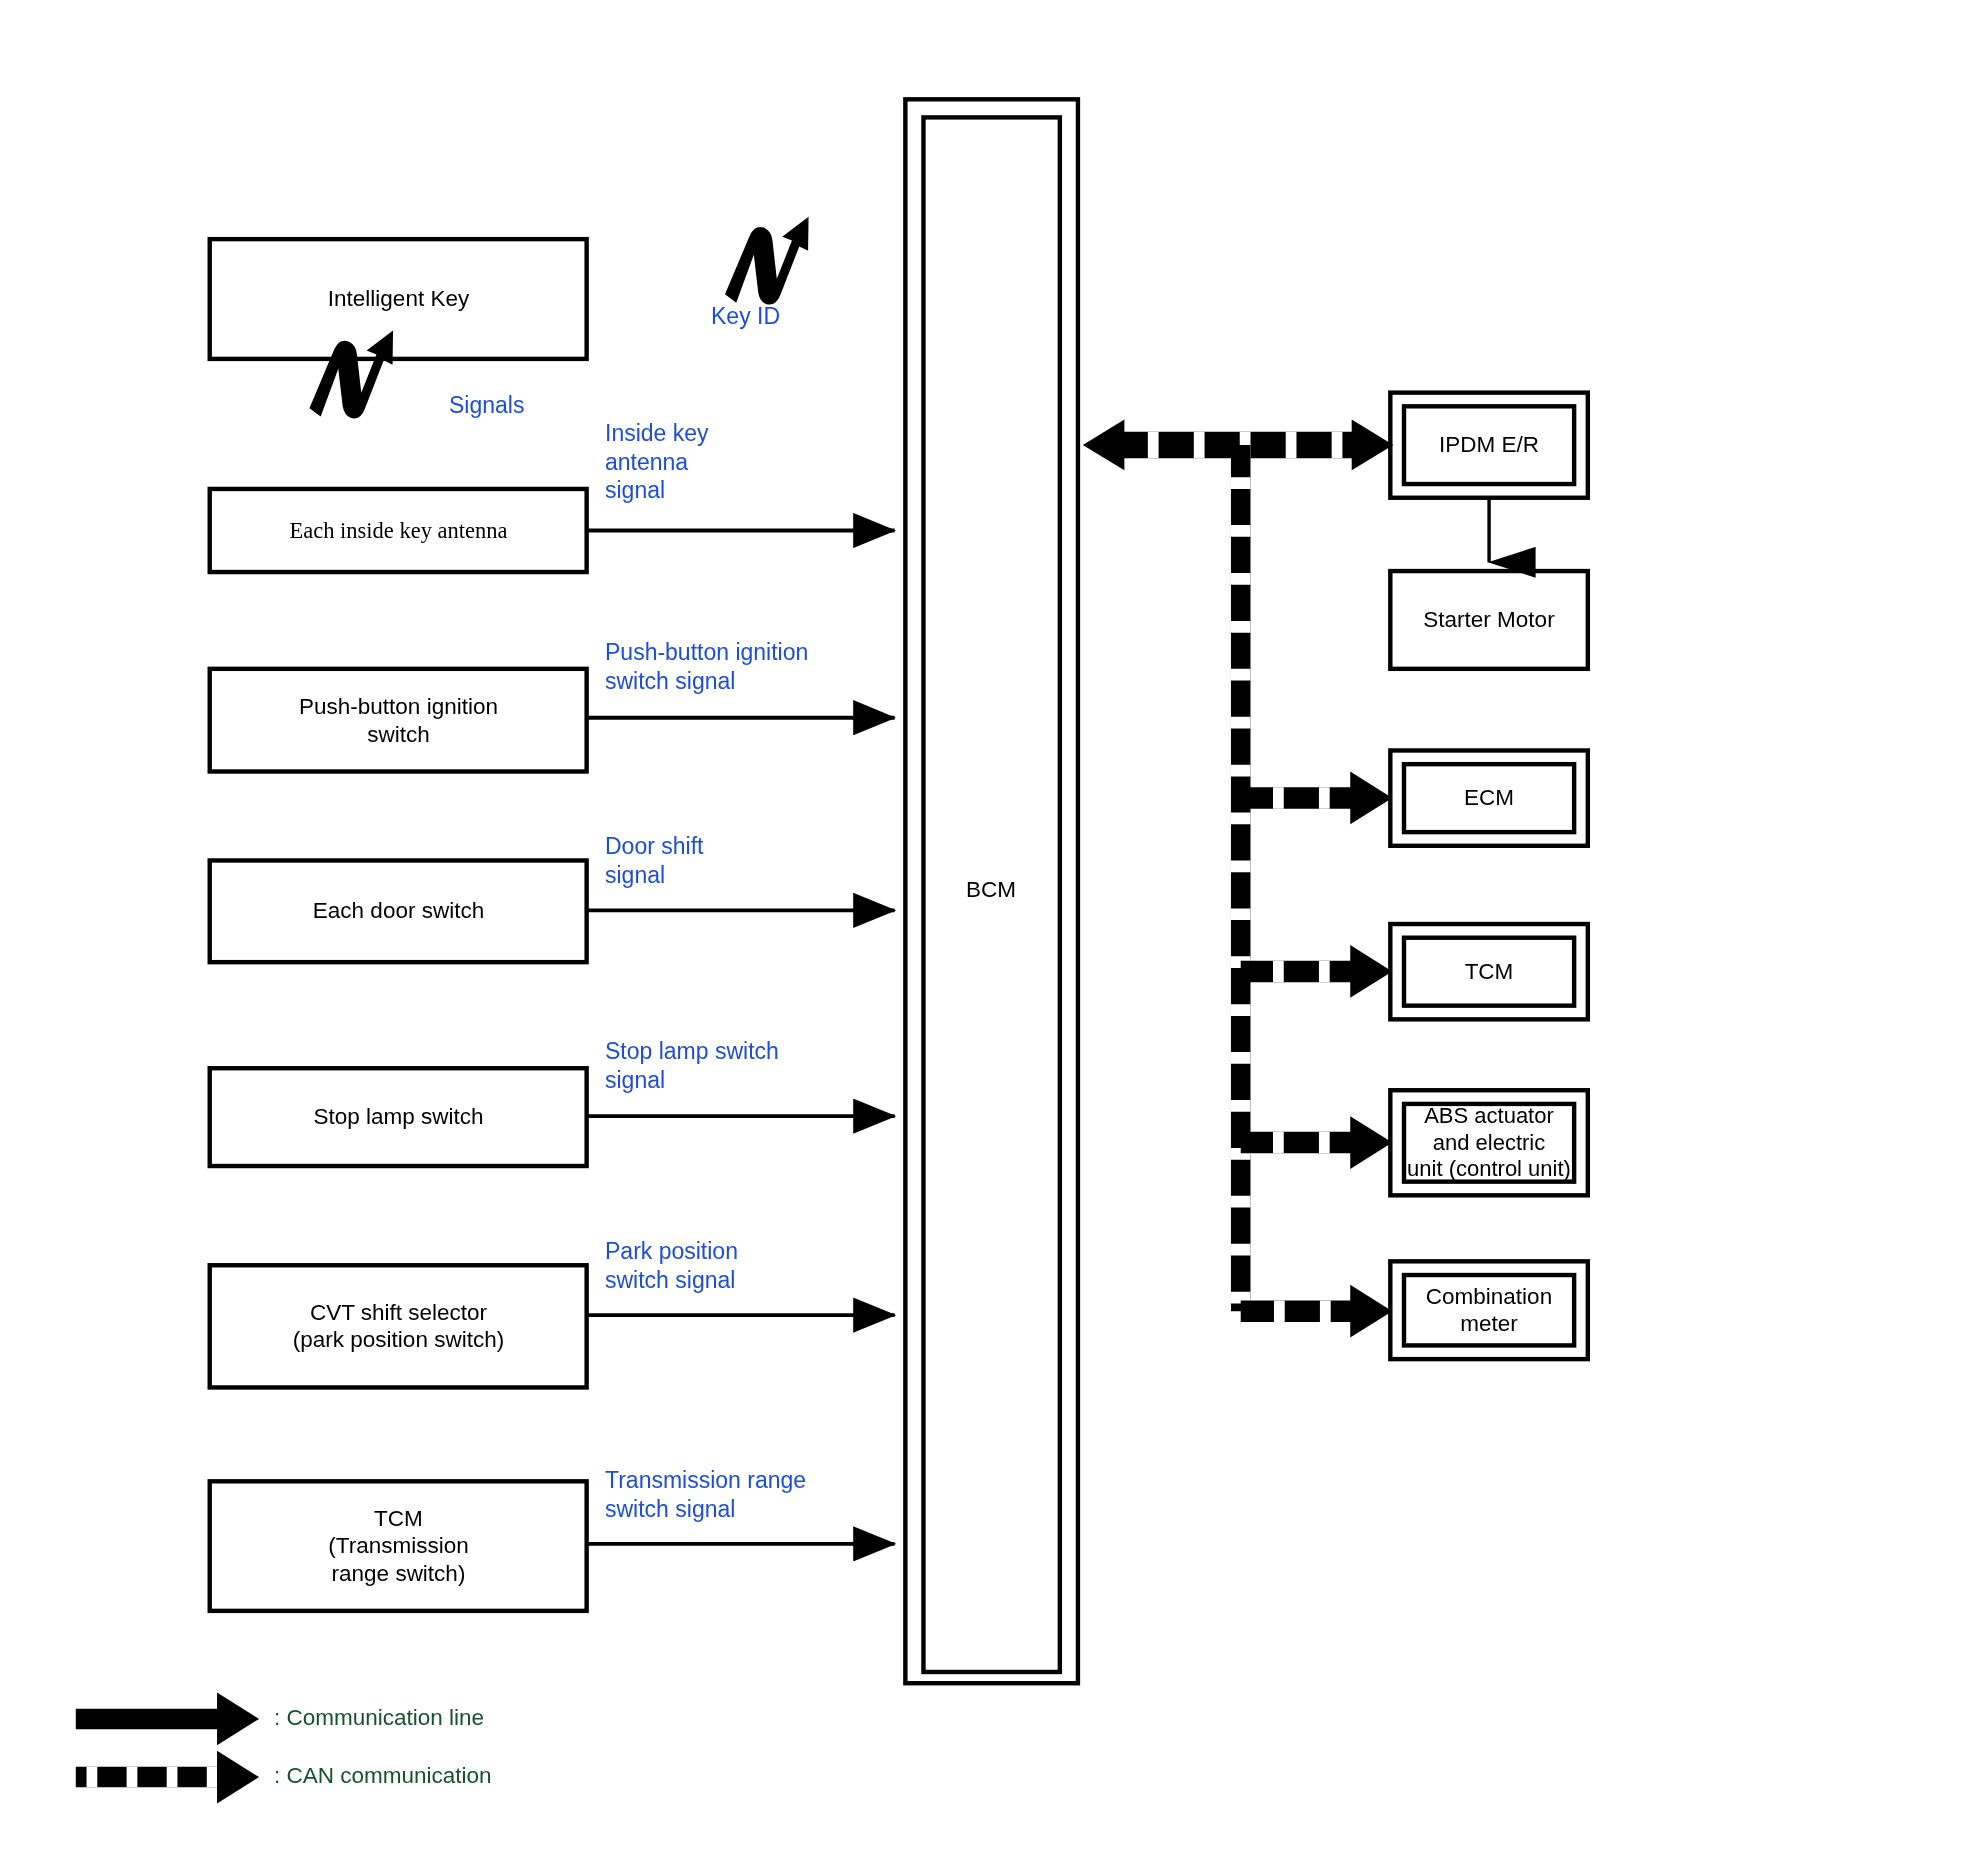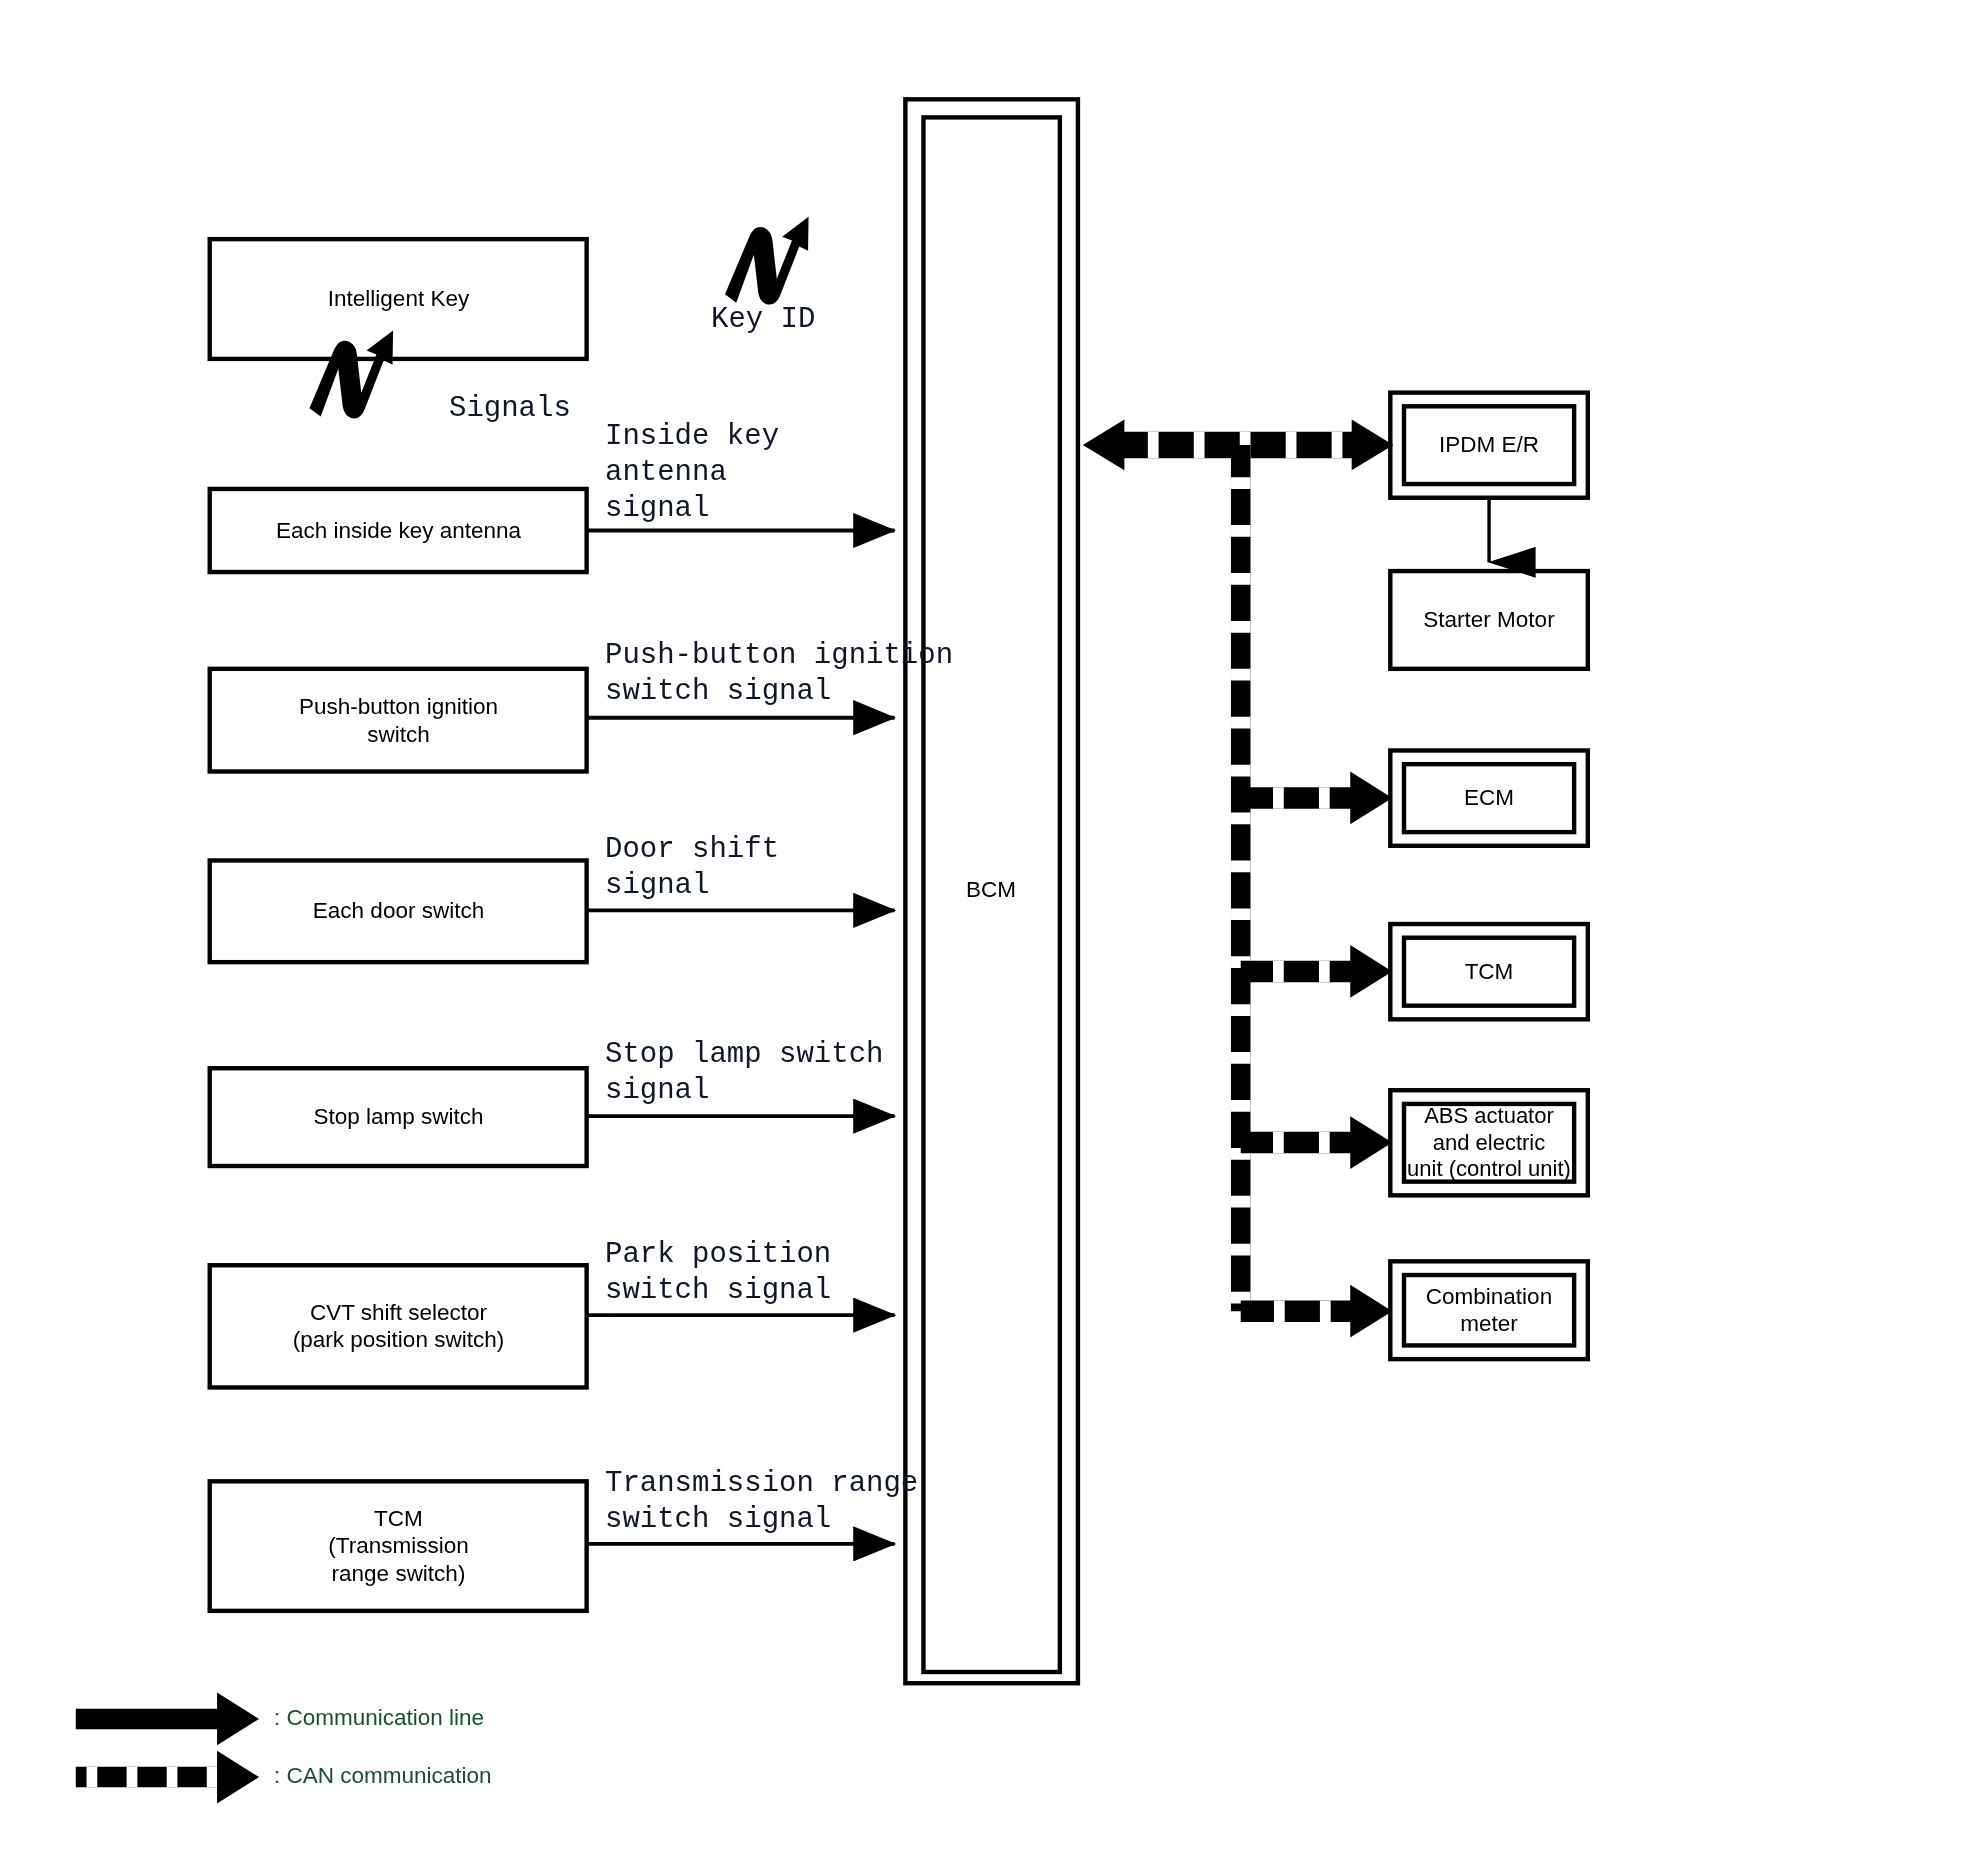--- a/index.html
+++ b/index.html
@@ -3,22 +3,22 @@
 <meta charset="utf-8">
 <style>
   html,body{margin:0;padding:0;background:#ffffff;}
   body{width:1975px;height:1872px;position:relative;overflow:hidden;
        font-family:"Liberation Sans","DejaVu Sans",sans-serif;color:#000;}
   #stage{position:absolute;left:0;top:0;width:1975px;height:1872px;}
   svg.layer{position:absolute;left:0;top:0;width:1975px;height:1872px;overflow:visible;}
   .boxtxt{position:absolute;display:flex;align-items:center;justify-content:center;
           text-align:center;line-height:1.22;font-size:22.5px;color:#000;
           font-family:"Liberation Sans","DejaVu Sans",sans-serif;}
-  .lbl{position:absolute;font-size:29px;line-height:1.24;color:#0f172a;white-space:pre-line;
-       font-family:Liberation Mono, monospace;}
+  .lbl{position:absolute;font-size:23px;line-height:1.24;color:#1d4ed8;white-space:pre-line;
+       font-family:Liberation Sans, sans-serif;}
   .legtxt{position:absolute;font-size:22.5px;color:#14532d;white-space:nowrap;
           font-family:"Liberation Sans","DejaVu Sans",sans-serif;}
 </style>
 </head>
 <body>
 
 <div id="stage">
 
   <svg class="layer" viewBox="0 0 4040 3829">
     <defs>
@@ -154,21 +154,21 @@
       <path d="M530,3516 L444,3462 L444,3570 z" fill="#000"></path>
     </g>
     <g>
       <path d="M155,3635 L470,3635" stroke="#000" stroke-width="42" fill="none"></path>
       <path d="M155,3635 L470,3635" stroke="#fff" stroke-width="42" fill="none" stroke-dasharray="22 60" stroke-dashoffset="-22"></path>
       <path d="M530,3635 L444,3581 L444,3689 z" fill="#000"></path>
     </g>
   </svg>
 
   <div class="boxtxt" style="left:210px;top:239px;width:377px;height:120px;">Intelligent Key</div>
-  <div class="boxtxt" style="left:210px;top:489px;width:377px;height:83px;">Each inside key antenna</div>
+  <div class="boxtxt" style="left:210px;top:489px;width:377px;height:83px;font-family:Liberation Serif, serif;">Each inside key antenna</div>
   <div class="boxtxt" style="left:210px;top:669px;width:377px;height:103px;white-space:pre-line;">Push-button ignition
 switch</div>
   <div class="boxtxt" style="left:210px;top:860px;width:377px;height:102px;">Each door switch</div>
   <div class="boxtxt" style="left:210px;top:1068px;width:377px;height:98px;">Stop lamp switch</div>
   <div class="boxtxt" style="left:210px;top:1265px;width:377px;height:122px;white-space:pre-line;">CVT shift selector
 (park position switch)</div>
   <div class="boxtxt" style="left:210px;top:1481px;width:377px;height:130px;white-space:pre-line;">TCM
 (Transmission
 range switch)</div>
 

